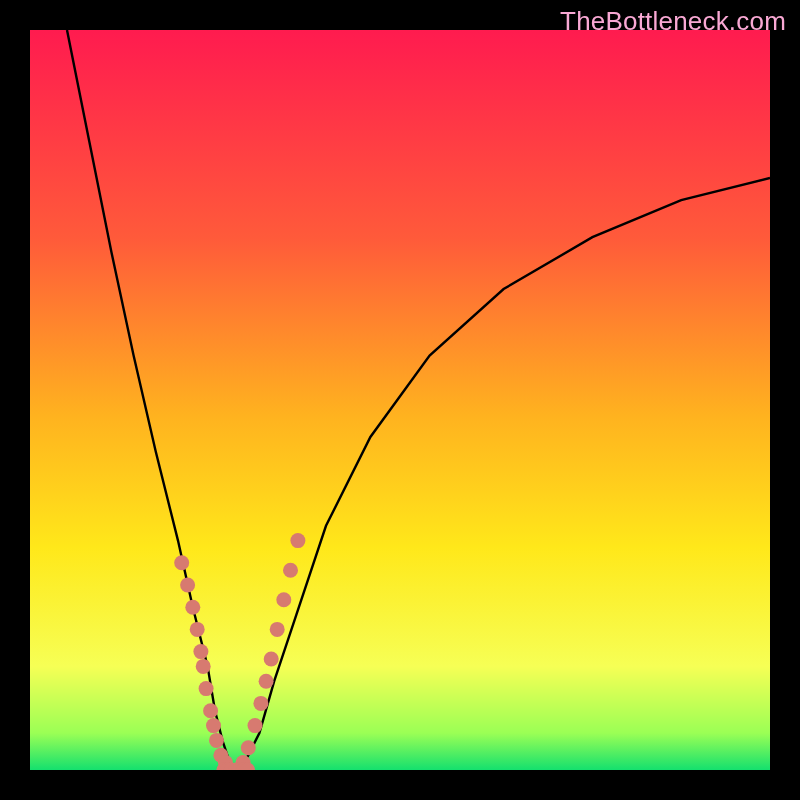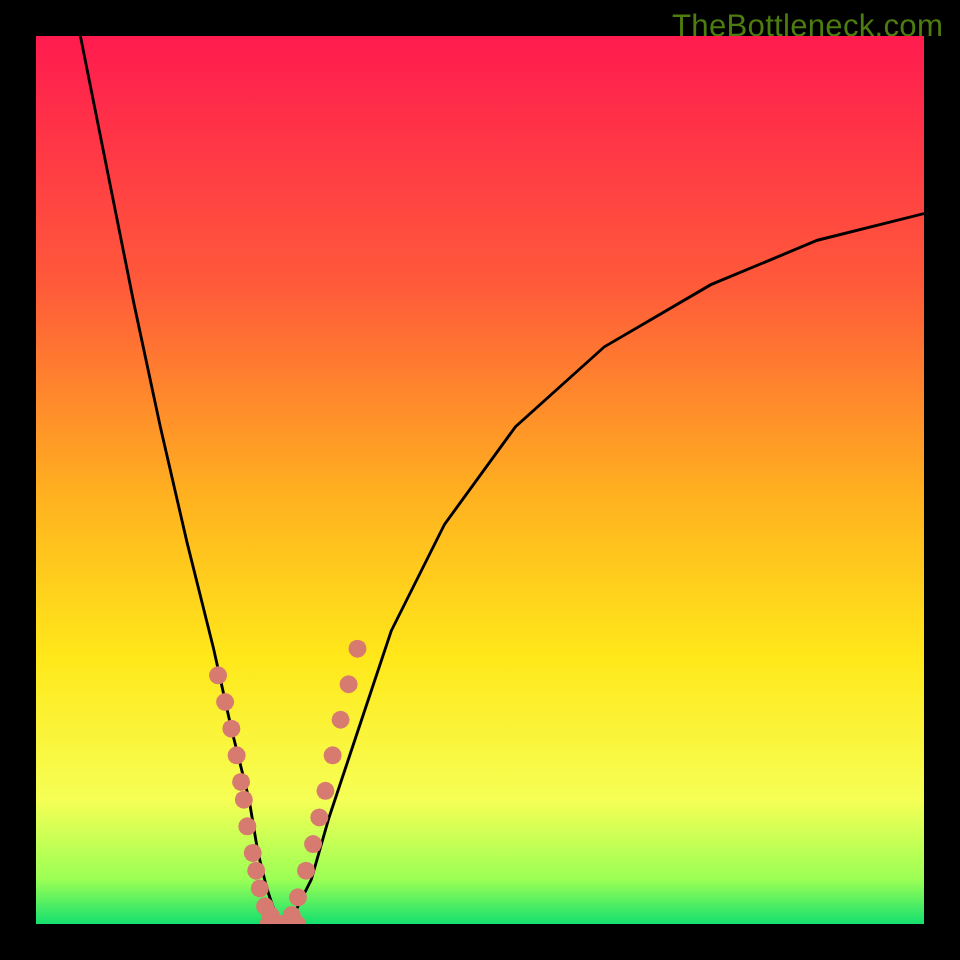--- a/index.html
+++ b/index.html
@@ -22,21 +22,21 @@
     left: 30px;
     top: 30px;
     width: 740px;
     height: 740px;
     box-sizing: border-box;
   }
   .watermark {
     position: absolute;
     top: 6px;
     right: 14px;
-    color: #4d7c0f;
+    color: #f9a8d4;
     font-size: 26px;
     font-weight: 400;
     letter-spacing: 0.2px;
     user-select: none;
   }
   svg { display: block; }
 </style>
 </head>
 <body>
 

